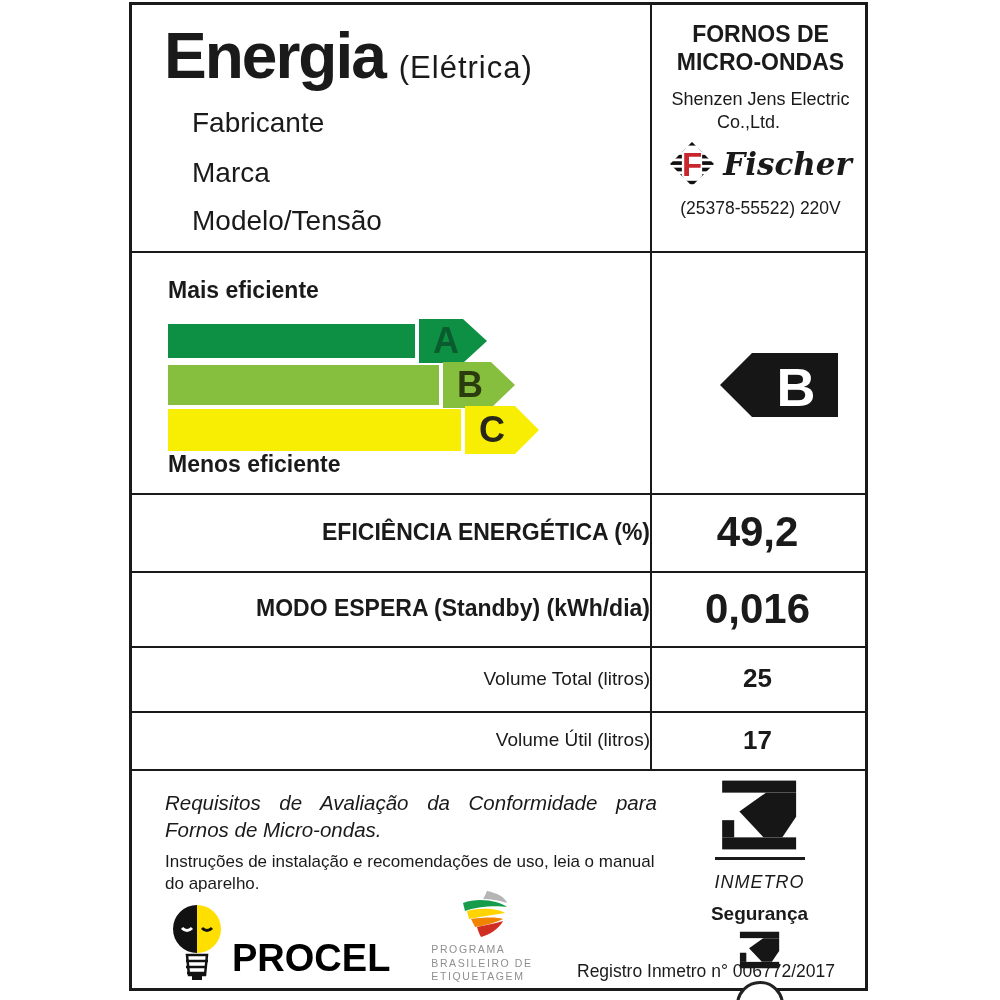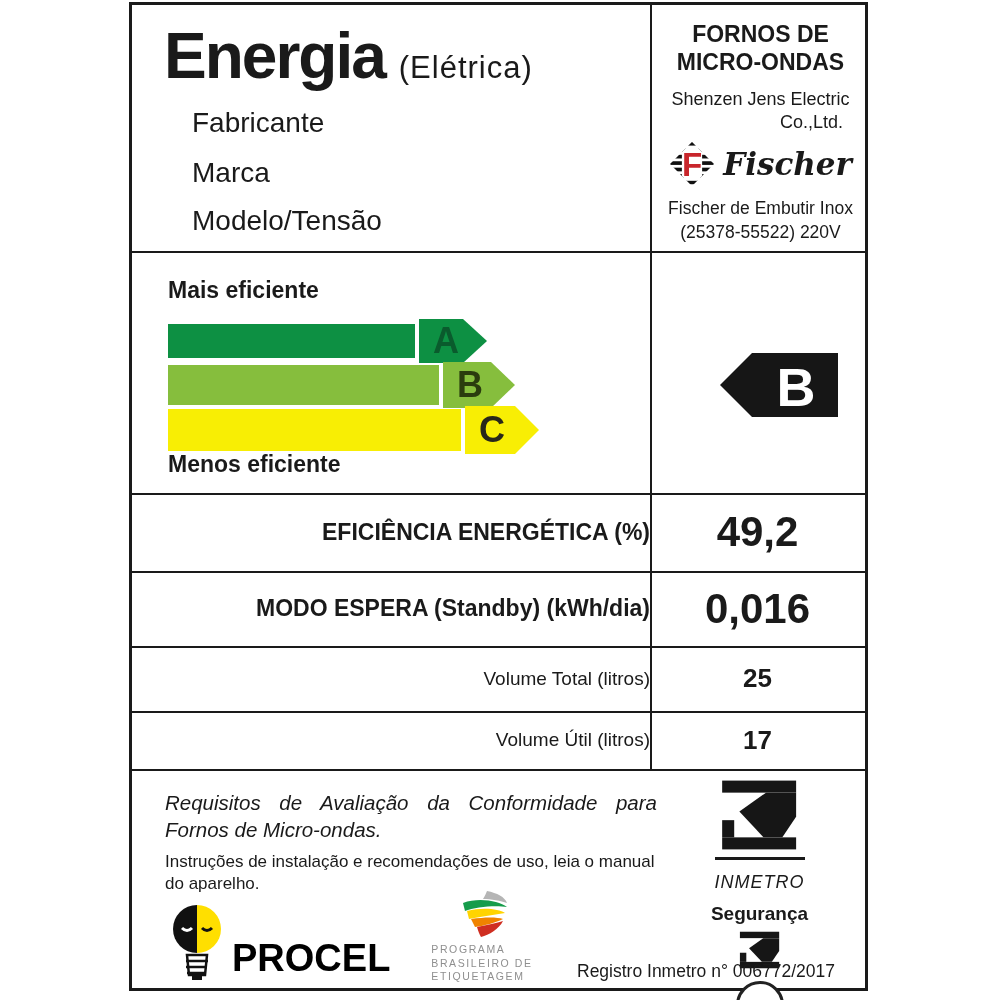--- a/index.html
+++ b/index.html
@@ -11,21 +11,21 @@
   .hline{position:absolute;left:0;right:0;height:2px;background:#1a1a1a;}
 
   
   .title-row{position:absolute;left:32px;top:14px;display:flex;align-items:baseline;}
   .title{font-size:64px;font-weight:bold;letter-spacing:-2px;}
   .title-suffix{font-size:31px;letter-spacing:1px;margin-left:14px;}
   .hfield{position:absolute;left:34px;font-size:28px;margin-left:26px;}
   .hcol{position:absolute;left:522px;width:213px;top:16px;text-align:center;}
   .cat{font-size:23px;font-weight:bold;line-height:1.2;}
   .manu{font-size:18px;margin-top:12px;line-height:1.25;}
-  .manu .l2{text-align:right;padding-right:24px;}
+  .manu .l2{text-align:center;padding-right:24px;}
   .brandrow{display:flex;align-items:center;justify-content:center;margin-top:8px;gap:8px;}
   .fischer-script{font-family:"DejaVu Serif","Liberation Serif",serif;
                   font-style:italic;font-weight:bold;font-size:31px;}
   .model{font-size:17.5px;margin-top:10px;line-height:1.35;}
 
   
   .eff-label{position:absolute;left:36px;font-size:23px;font-weight:bold;}
   .bar-row{position:absolute;left:36px;display:flex;align-items:center;}
   .bar-rect{flex:none;}
   .bar-arrow{flex:none;margin-left:4px;display:flex;align-items:center;
@@ -114,21 +114,20 @@
           <rect x="0" y="29" width="50" height="4" fill="#111"></rect>
           <rect x="0" y="36" width="50" height="4" fill="#111"></rect>
           <rect x="0" y="43" width="50" height="4" fill="#111"></rect>
           <rect x="14" y="7" width="22" height="36" fill="#fff"></rect>
         </g>
         <text x="25" y="38" font-size="36" font-weight="bold" fill="#c8262c" text-anchor="middle">F</text>
       </svg>
       <span class="fischer-script">Fischer</span>
     </div>
     <div class="model">
-      <div>Fischer de Embutir Inox</div>
       <div>(25378-55522) 220V</div>
     </div>
   </div>
 
   <div class="eff-label" style="top:272px">Mais eficiente</div>
 
   <div class="bar-row" style="top:314px">
     <div class="bar-rect" style="width: 247px; height: 34px; background-color: rgb(13, 144, 67);"></div>
     <div class="bar-arrow" style="width: 68px; height: 44px; background-color: rgb(13, 144, 67); color: rgb(10, 91, 45);">
       <span>A</span>

